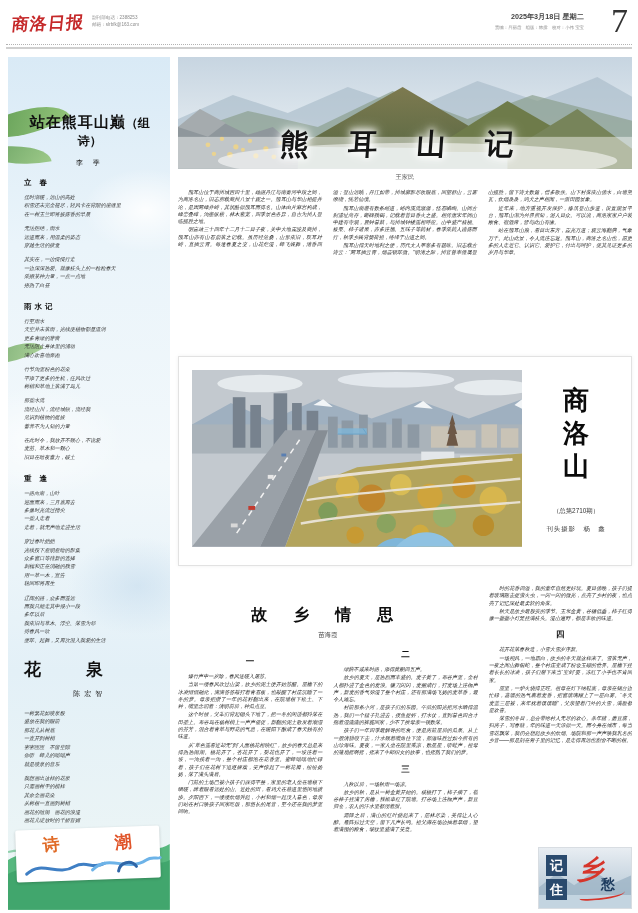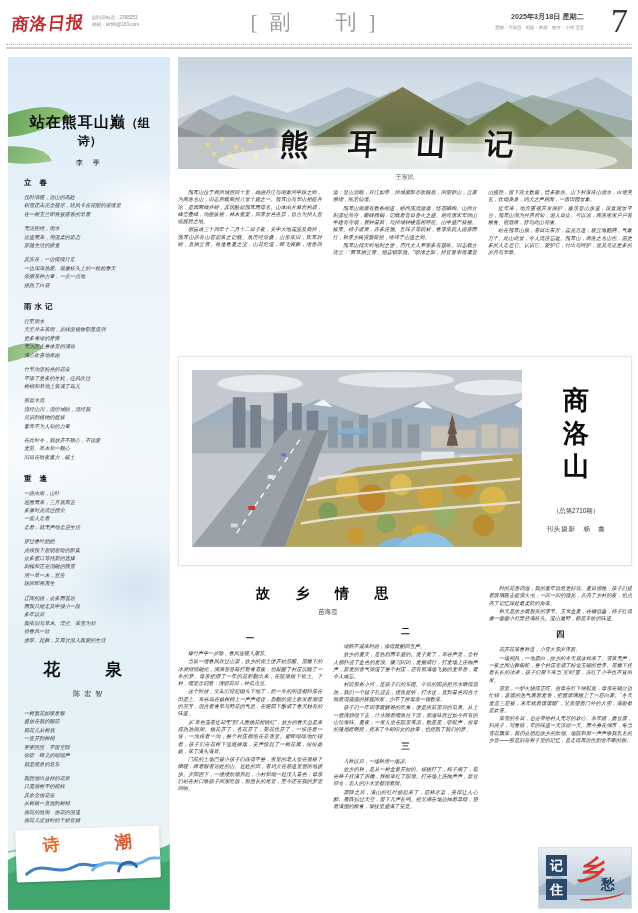--- a/index.html
+++ b/index.html
@@ -41,21 +41,21 @@
   .leaf.l3 { width:54px; height:20px; left:-20px; top:286px; transform:rotate(-30deg); opacity:.7; }
   .poem-wrap { position:relative; padding:56px 14px 0 16px; }
   .poem1-title { text-align:center; font-size:15px; font-weight:900; letter-spacing:1px;
           font-family:"Liberation Serif", serif; color:#111; }
   .poem1-title .sub { font-size:12px; font-weight:bold; letter-spacing:0; }
   .poem-author { text-align:center; font-size:7px; color:#222; margin:8px 0 10px 0; letter-spacing:4px; }
   .ri-pt  { font-size:7.5px; font-weight:900; letter-spacing:3px; color:#111; margin:7px 0 5px 0; }
   .ri-line{ font-size:5.1px; line-height:8.4px; color:#333; font-style:italic; white-space:nowrap;
             overflow:hidden; }
   .ri-gap { height:6px; }
-  .poem2-title { text-align:center; font-size:17px; font-weight:900; letter-spacing:14px;
+  .poem2-title { text-align:left; font-size:17px; font-weight:900; letter-spacing:14px;
           margin-top:14px; font-family:"Liberation Serif", serif; color:#111; }
 
   .shichao { position:absolute; left:0; right:0; bottom:0; height:88px; overflow:hidden; }
   .shichao .wavebg { position:absolute; inset:0; }
   .shichao .card { position:absolute; left:8px; right:10px; top:6px; height:52px; background:#fff;
           border-radius:2px; transform:rotate(-2deg); box-shadow:0 1px 3px rgba(0,0,0,.2);
           display:flex; align-items:flex-start; justify-content:space-around; padding-top:4px; }
   .shichao .ch { font-size:17px; font-weight:900; color:#e06a26; font-family:"Liberation Serif", serif;
           transform:rotate(-4deg); }
   .shichao .ch2 { color:#e0552a; }
@@ -86,22 +86,22 @@
   .photo svg { position:absolute; inset:0; }
   .photo-side { width:84px; display:flex; flex-direction:column; align-items:center; padding-top:14px; }
   .ps-char { font-size:26px; font-weight:900; line-height:33px; color:#0a0a0a;
           font-family:"Liberation Serif", serif; }
   .ps-issue { font-size:6.4px; color:#333; margin-top:24px; }
   .ps-credit { font-size:6.4px; color:#333; margin-top:9px; letter-spacing:1px; }
 
   
   .bottom-article { margin-top:19px; display:flex; gap:11px; height:324px; }
   .ba-left { width:300px; }
-  .ba-title { text-align:center; font-size:14px; font-weight:900; letter-spacing:11px;
-          color:#0c0c0c; font-family:"Liberation Serif", serif; }
+  .ba-title { text-align:center; font-size:16px; font-weight:900; letter-spacing:11px;
+          color:#0c0c0c; font-family:"Liberation Serif", serif;margin-top:20px; }
   .ba-author { text-align:center; font-size:6.4px; color:#444; margin:5px 0 9px 0; }
   .ba-cols2 { columns:2; column-gap:11px; height:272px; overflow:hidden; text-align:justify; }
   .ba-col3 { flex:1; display:flex; flex-direction:column; }
   .ba-col3-text { flex:1; overflow:hidden; text-align:justify; }
 
   
   .corner { position:relative; width:94px; height:62px; align-self:flex-end; margin-top:4px;
           background:linear-gradient(180deg,#e8edf2 0%, #c6d4df 55%, #aabfcd 100%);
           border:1px solid #d8dde2; overflow:hidden; }
   .corner svg { position:absolute; inset:0; }
@@ -121,21 +121,20 @@
 <body>
 
 <div class="page">
 
   <header class="masthead">
     <div class="logo">商洛日报</div>
     <div class="contact">
       <div>副刊部电话：2388253</div>
       <div>邮箱：slrbfk@163.com</div>
     </div>
-    <div class="section-title">[副　刊]</div>
     <div class="dateblock">
       <div class="date">2025年3月18日 星期二</div>
       <div class="staff">责编：吕丽霞　组版：韩露　校对：小伟 宝宝</div>
     </div>
     <div class="pagenum">7</div>
   </header>
   <div class="rule-dotted"></div>
   <div class="rule-solid"></div>
 
   <div class="content">

